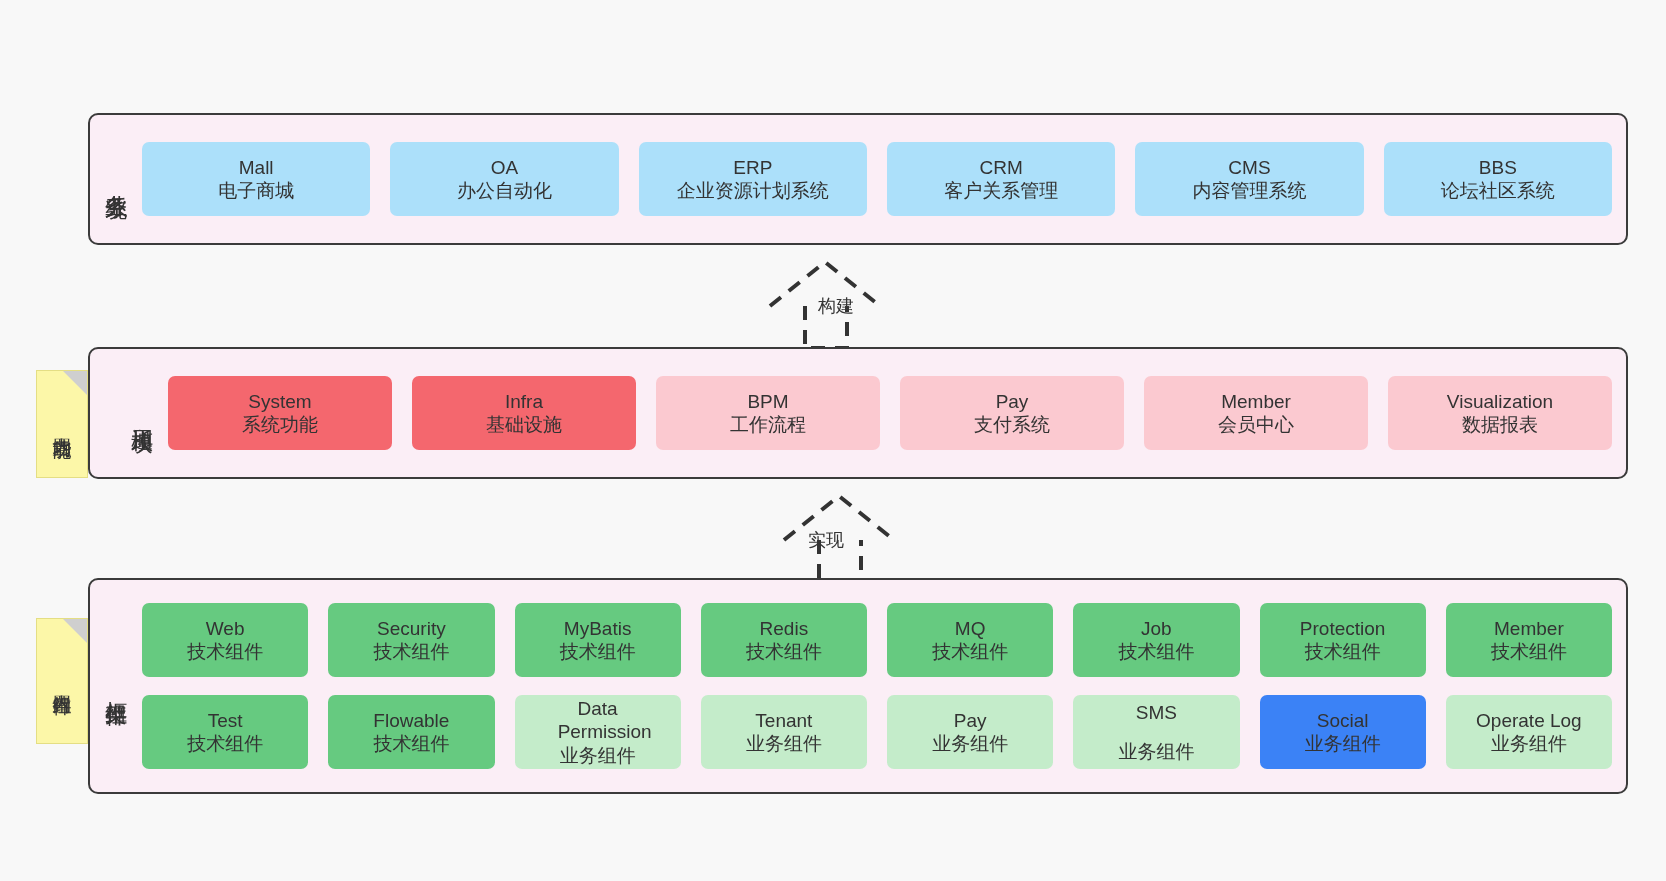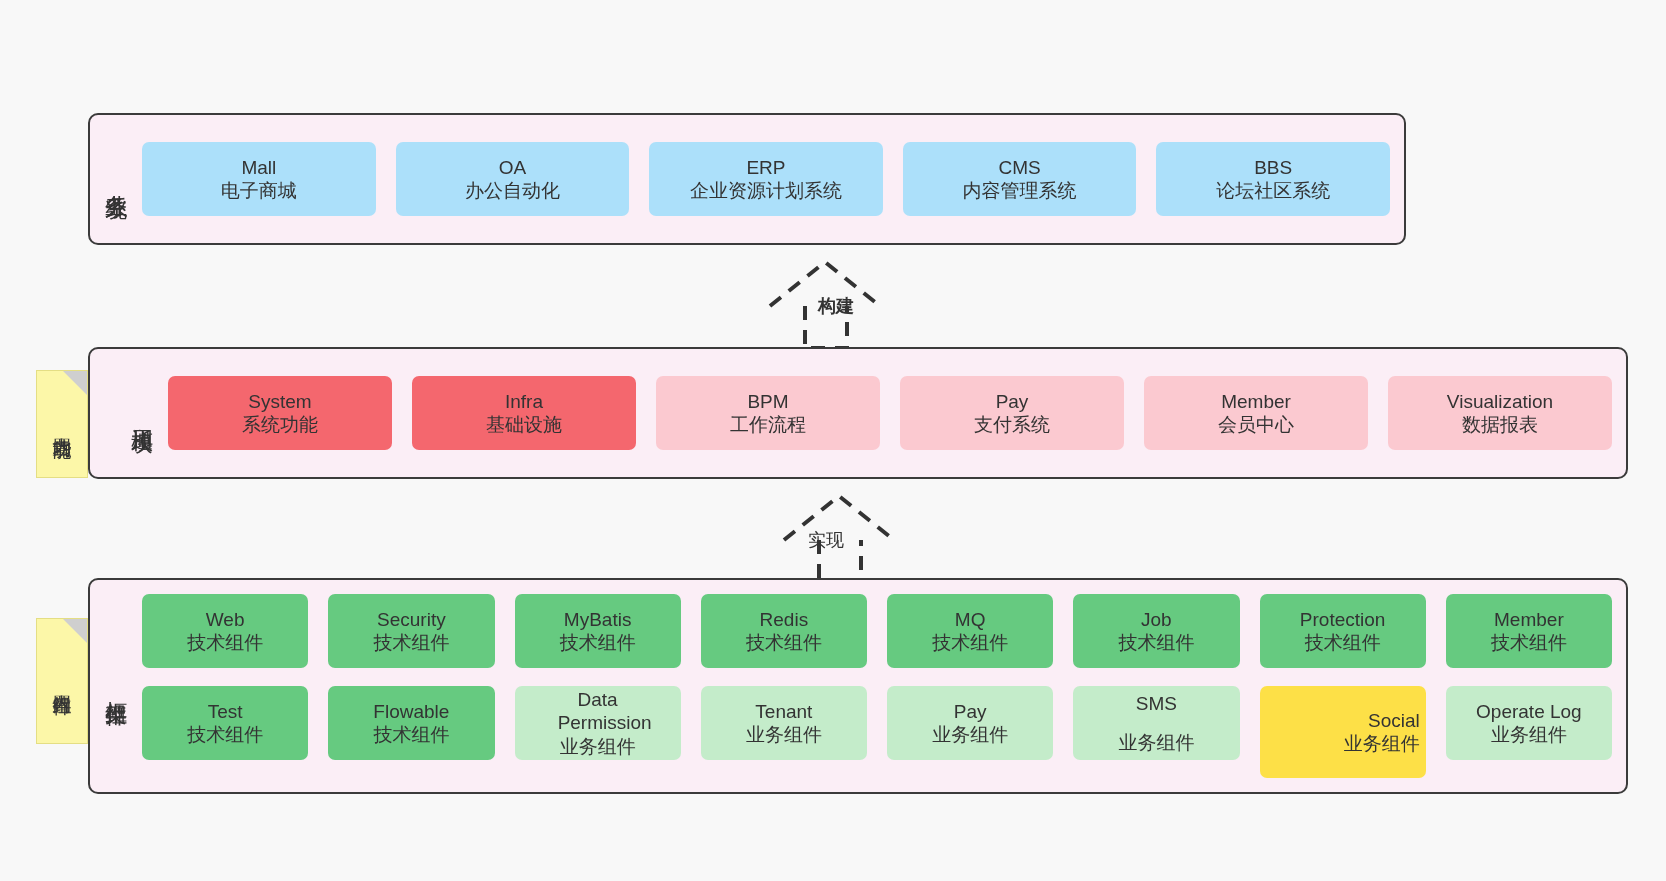--- a/index.html
+++ b/index.html
@@ -116,53 +116,57 @@
     white-space: nowrap;
     background: transparent;
     user-select: none;
   }
 </style>
 </head>
 <body>
 
 <div id="canvas">
 
-  <div class="layer" id="layer-business" style="left:88px; top:113px; width:1318px; height:132px;">
+  <div class="layer" id="layer-business" style="left:88px; top:113px; width:1540px; height:132px;">
     <div class="layer-title">业务系统</div>
     <div class="layer-body">
       <div class="row">
         <div class="cell" style="background:#ace0fa; height:74px;">
           <span class="en">Mall</span>
           <span class="cn">电子商城</span>
         </div>
         <div class="cell" style="background:#ace0fa; height:74px;">
           <span class="en">OA</span>
           <span class="cn">办公自动化</span>
         </div>
         <div class="cell" style="background:#ace0fa; height:74px;">
           <span class="en">ERP</span>
           <span class="cn">企业资源计划系统</span>
+        </div>
+        <div class="cell" style="background:#ace0fa; height:74px;">
+          <span class="en">CRM</span>
+          <span class="cn">客户关系管理</span>
         </div>
         <div class="cell" style="background:#ace0fa; height:74px;">
           <span class="en">CMS</span>
           <span class="cn">内容管理系统</span>
         </div>
         <div class="cell" style="background:#ace0fa; height:74px;">
           <span class="en">BBS</span>
           <span class="cn">论坛社区系统</span>
         </div>
       </div>
     </div>
   </div>
 
   <svg class="arrow" style="left:755px; top:256px; width:160px; height:95px;" viewBox="0 0 160 95" xmlns="http://www.w3.org/2000/svg">
     <polyline points="15,50 70,6 125,50" fill="none" stroke="#333333" stroke-width="4" stroke-dasharray="14,10" stroke-linecap="butt"></polyline>
     <polyline points="50,50 50,92 92,92 92,50" fill="none" stroke="#333333" stroke-width="4" stroke-dasharray="14,10" stroke-linecap="butt"></polyline>
   </svg>
-  <div class="arrow-label" style="left:818px; top:294px;font-weight:bold;">构建</div>
+  <div class="arrow-label" style="left:818px; top:294px;">构建</div>
 
   <div class="note" style="left:36px; top:370px; width:52px; height:108px;">内置功能</div>
 
   <div class="layer" id="layer-common" style="left:88px; top:347px; width:1540px; height:132px;padding-left:26px;">
     <div class="layer-title">通用模块</div>
     <div class="layer-body">
       <div class="row">
         <div class="cell" style="background:#f4676e; height:74px;">
           <span class="en">System</span>
           <span class="cn">系统功能</span>
@@ -256,21 +260,21 @@
           <span class="cn">业务组件</span>
         </div>
         <div class="cell" style="background:#c4ecca; height:74px;">
           <span class="en">Pay</span>
           <span class="cn">业务组件</span>
         </div>
         <div class="cell" style="background:#c4ecca; height:74px;gap:16px;">
           <span class="en">SMS</span>
           <span class="cn">业务组件</span>
         </div>
-        <div class="cell" style="background:#fde047; height:92px;align-items:flex-end;">
+        <div class="cell" style="background:#3b82f6; height:74px;">
           <span class="en">Social</span>
           <span class="cn">业务组件</span>
         </div>
         <div class="cell" style="background:#c4ecca; height:74px;">
           <span class="en">Operate Log</span>
           <span class="cn">业务组件</span>
         </div>
       </div>
 
     </div>

